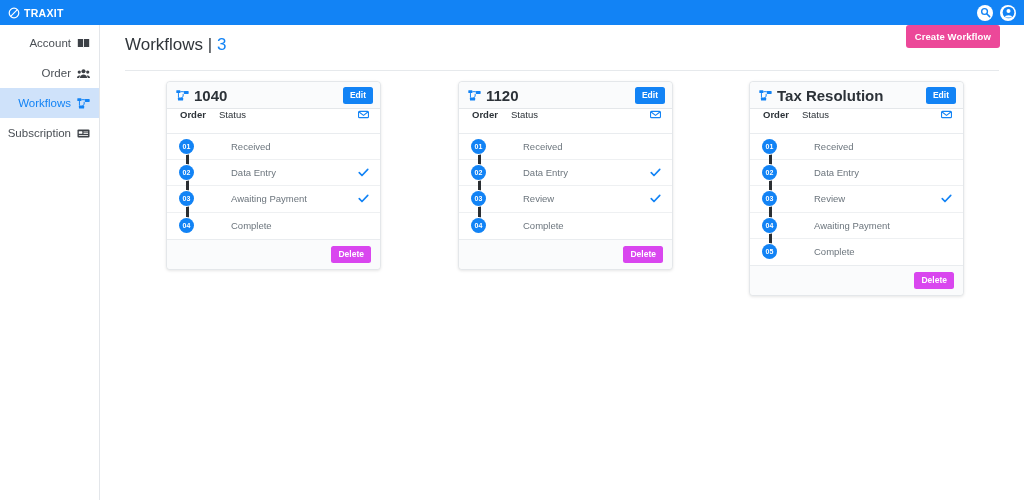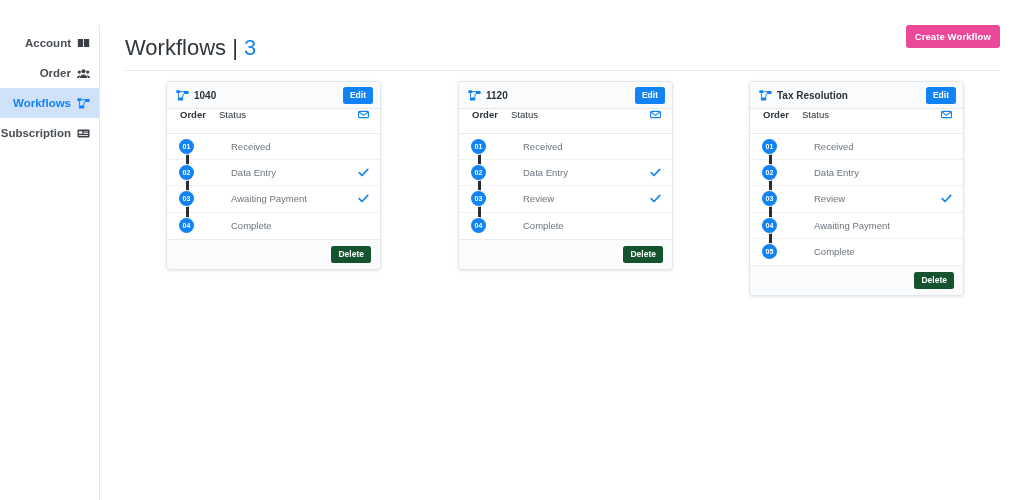--- a/index.html
+++ b/index.html
@@ -28,37 +28,36 @@
     width: 16px; height: 16px; border-radius: 50%;
     background: #ffffff; display: flex; align-items: center; justify-content: center;
   }
   .circ-icon svg { display: block; }
 
   
   .sidebar {
     position: absolute; left: 0; top: 25px; width: 100px; height: 475px;
     background: #ffffff; border-right: 1px solid #e3e6ea;
     padding-top: 3px;
-    font-weight: bold;
   }
   .side-item {
     height: 30px; display: flex; align-items: center; justify-content: flex-end;
     gap: 6px; padding-right: 9px; cursor: pointer;
   }
   .side-label { font-size: 11.5px; color: #4a4f55; white-space: nowrap; }
   .side-ico { width: 13px; height: 13px; display: flex; align-items: center; justify-content: center; }
   .side-item.active { background: #cfe2fa; }
   .side-item.active .side-label { color: #1283f5; }
 
   
   .main { position: absolute; left: 100px; top: 25px; width: 924px; height: 475px; background: #fff; }
   .page-head {
     position: relative; height: 38px; padding: 10px 24px 0 25px;
   }
-  .page-title { font-size: 22px; color: #31363b; font-weight: normal; display: inline-block; }
+  .page-title { font-size: 17px; color: #31363b; font-weight: normal; display: inline-block; }
   .page-title .sep { color: #31363b; }
   .page-title .count { color: #1283f5; }
   .create-btn {
     position: absolute; right: 24px; top: 0;
     background: #ec4899; color: #fff; border: none; border-radius: 3px;
     font-size: 9.5px; font-weight: bold; font-family: "Liberation Sans", sans-serif;
     padding: 6px 9px; cursor: pointer; letter-spacing: .1px;
   }
   .divider { height: 1px; background: #e6e9ec; margin: 7px 25px 0 25px; }
 
@@ -72,21 +71,21 @@
   .card-1 { left: 66px;  width: 215px; }
   .card-2 { left: 358px; width: 215px; }
   .card-3 { left: 649px; width: 215px; }
 
   .card-head {
     height: 27px; background: #fafbfc; border-bottom: 1px solid #e4e7ea;
     border-radius: 4px 4px 0 0;
     display: flex; align-items: center; padding: 0 7px 0 9px;
   }
   .card-head-ico { width: 13px; height: 13px; margin-right: 5px; display: flex; align-items: center; }
-  .card-title { font-size: 10px; color: #2c3238; font-weight: bold; flex: 1; }
+  .card-title { font-size: 15px; color: #2c3238; font-weight: bold; flex: 1; }
   .edit-btn {
     background: #1283f5; color: #fff; border: none; border-radius: 2.5px;
     font-size: 8.5px; font-weight: bold; font-family: "Liberation Sans", sans-serif;
     padding: 3.5px 7px; cursor: pointer;
   }
 
   .col-head {
     height: 25px; display: flex; align-items: flex-start;
     border-bottom: 1px solid #e9ecef; padding: 0 9px 0 0;
   }
@@ -116,30 +115,54 @@
     position: absolute; left: 18.5px; width: 3px;
     background: #2b2f33; z-index: 1;
   }
 
   .card-foot {
     height: 30px; background: #fafbfc; border-top: 1px solid #e9ecef;
     border-radius: 0 0 4px 4px;
     display: flex; align-items: center; justify-content: flex-end; padding-right: 9px;
   }
   .delete-btn {
-    background: #14532d; color: #fff; border: none; border-radius: 2.5px;
+    background: #d946ef; color: #fff; border: none; border-radius: 2.5px;
     font-size: 8.5px; font-weight: bold; font-family: "Liberation Sans", sans-serif;
     padding: 3.5px 7px; cursor: pointer;
   }
 </style>
 </head>
 <body>
 
 <div class="app">
 
+  <div class="topbar">
+    <div class="brand">
+      <svg class="brand-mark" viewBox="0 0 16 16">
+        <circle cx="8" cy="8" r="6.4" fill="none" stroke="#ffffff" stroke-width="1.6"></circle>
+        <line x1="3.6" y1="12.4" x2="12.4" y2="3.6" stroke="#ffffff" stroke-width="1.6"></line>
+      </svg>
+      <span class="brand-text">TRAXIT</span>
+    </div>
+    <div class="topbar-actions">
+      <div class="circ-icon">
+        <svg width="11" height="11" viewBox="0 0 16 16">
+          <circle cx="6.6" cy="6.6" r="4.2" fill="none" stroke="#1283f5" stroke-width="2"></circle>
+          <line x1="9.8" y1="9.8" x2="14" y2="14" stroke="#1283f5" stroke-width="2.2" stroke-linecap="round"></line>
+        </svg>
+      </div>
+      <div class="circ-icon">
+        <svg width="13" height="13" viewBox="0 0 16 16">
+          <circle cx="8" cy="8" r="7.2" fill="#1283f5"></circle>
+          <circle cx="8" cy="6.1" r="2.5" fill="#ffffff"></circle>
+          <path d="M2.9 14.2a5.4 4.4 0 0 1 10.2 0z" fill="#ffffff"></path>
+        </svg>
+      </div>
+    </div>
+  </div>
 
   <div class="sidebar" id="sidebar">
       <div class="side-item">
         <span class="side-label">Account</span>
         <span class="side-ico">
           <svg width="13" height="13" viewBox="0 0 16 16">
             <path d="M1 2.6h5.6c.9 0 1.4.5 1.4 1.2v9.6c0-.6-.5-1.1-1.4-1.1H1z" fill="#3c4046"></path>
       <path d="M15 2.6H9.4c-.9 0-1.4.5-1.4 1.2v9.6c0-.6.5-1.1 1.4-1.1H15z" fill="#3c4046"></path>
       <rect x="7.5" y="2.6" width="1" height="10.8" fill="#ffffff"></rect>
           </svg>

